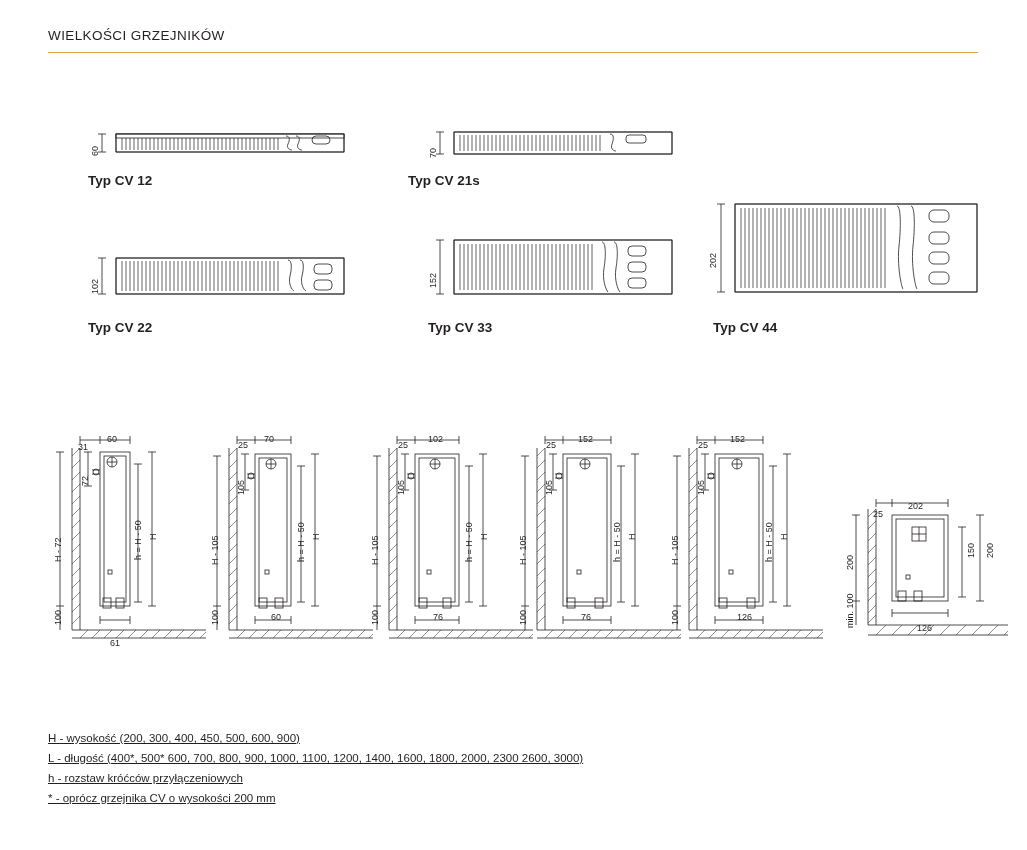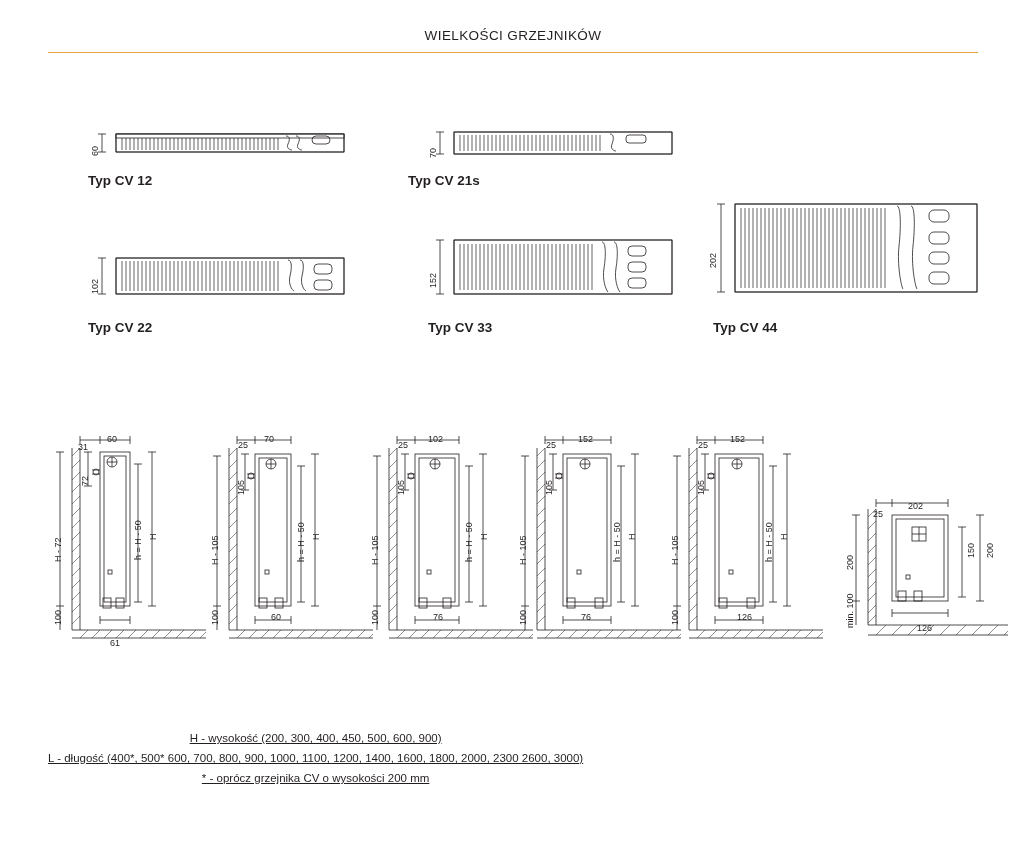--- a/index.html
+++ b/index.html
@@ -13,21 +13,20 @@
     position: relative;
     font-family: "Liberation Sans", sans-serif;
     color: #231f20;
     overflow: hidden;
   }
   .page {
     position: absolute;
     left: 0; top: 0;
     width: 962px;
     height: 850px;
-    text-align: center;
   }
 
   
   .header {
     position: absolute;
     left: 48px;
     top: 28px;
     width: 930px;
   }
   .header-title {
@@ -563,16 +562,17 @@
   <div class="dim" style="left:908px; top:501px;">202</div>
   <div class="dim vert" style="left:845px; top:570px;">200</div>
   <div class="dim vert" style="left:845px; top:628px;">min. 100</div>
   <div class="dim vert" style="left:966px; top:558px;">150</div>
   <div class="dim vert" style="left:985px; top:558px;">200</div>
   <div class="dim" style="left:917px; top:623px;">126</div>
 
   <div class="notes">
     <div>H - wysokość (200, 300, 400, 450, 500, 600, 900)</div>
     <div>L - długość (400*, 500* 600, 700, 800, 900, 1000, 1100, 1200, 1400, 1600, 1800, 2000, 2300 2600, 3000)</div>
+    <div>h - rozstaw króćców przyłączeniowych</div>
     <div>* - oprócz grzejnika CV o wysokości 200 mm</div>
   </div>
 
 </div>
 
 </body></html>

